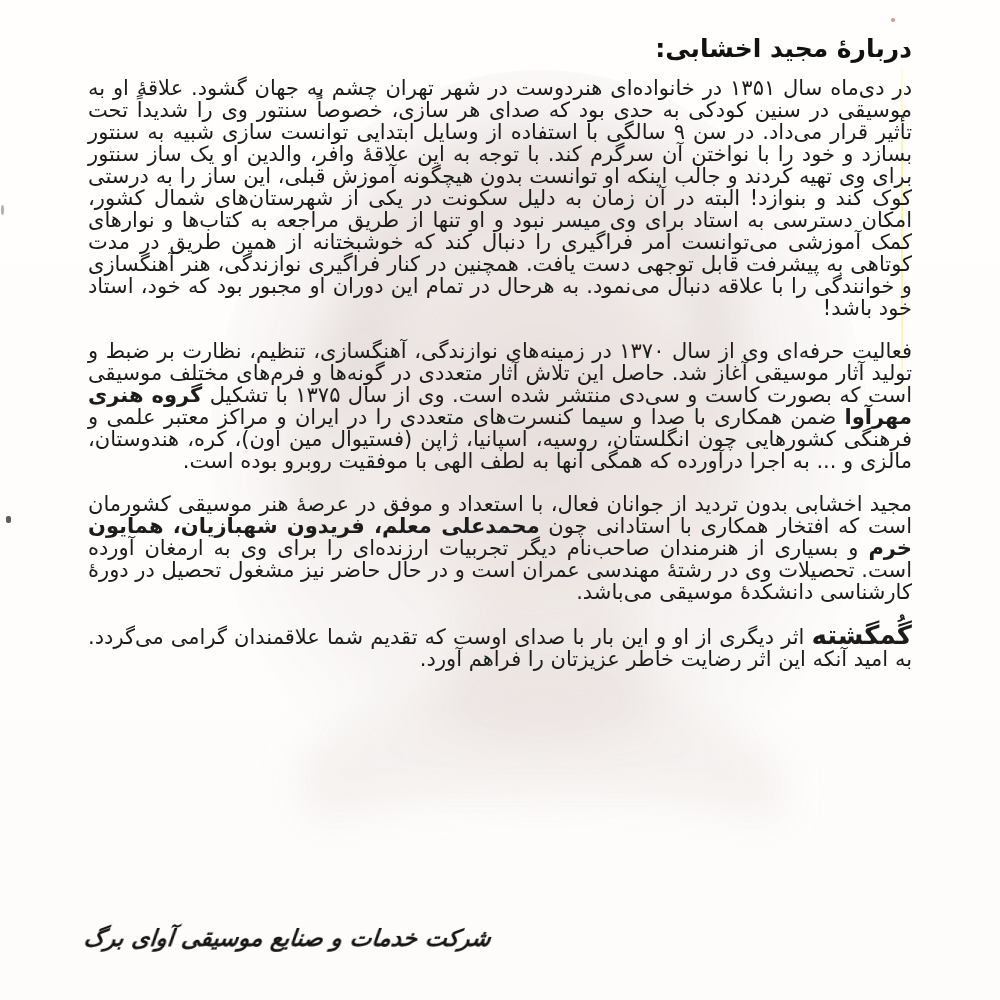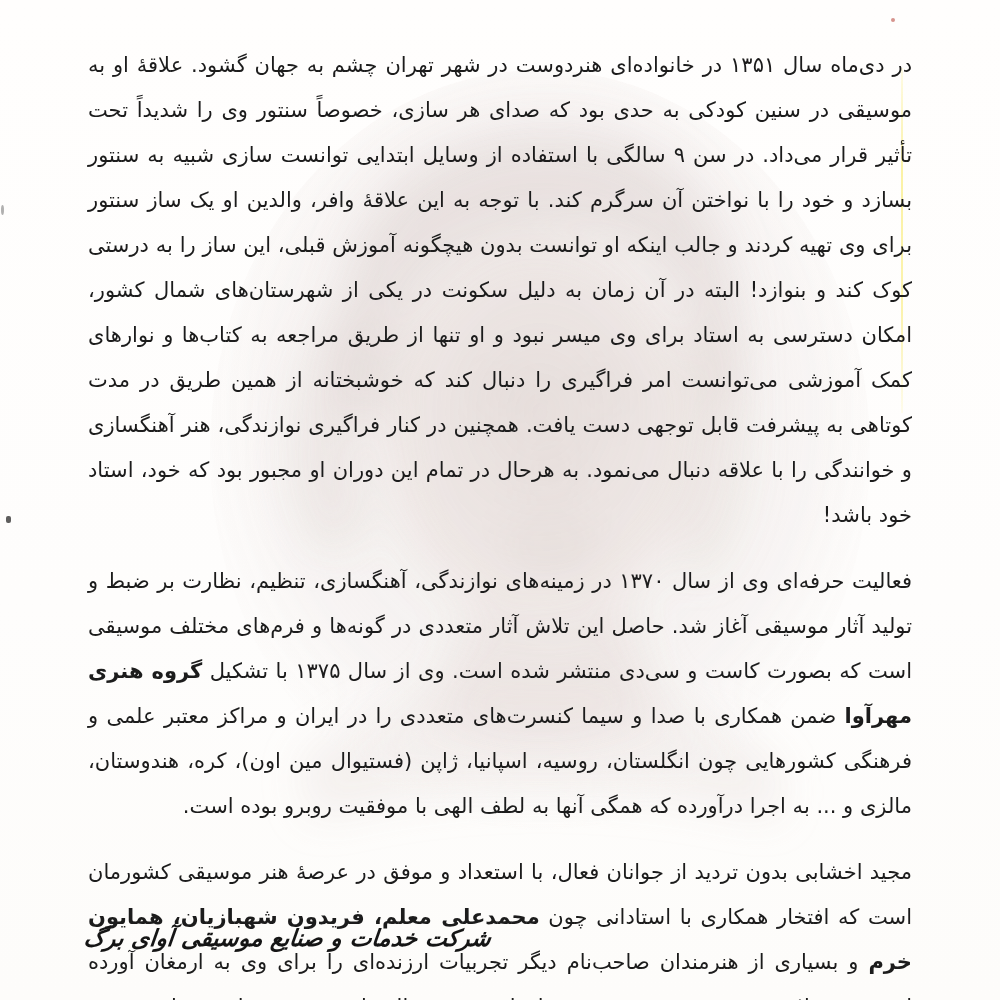--- a/index.html
+++ b/index.html
@@ -40,21 +40,21 @@
   h1.title{
     font-size:25px;
     font-weight:bold;
     margin:0 0 14px 0;
     letter-spacing:0;
     color:#111;
   }
   .body-text p{
     margin:9px 0 21px 0;
     font-size:21px;
-    line-height:45px;
+    line-height:22px;
     text-align:justify;
     text-justify:inter-word;
     color:#1c1c1c;
   }
   .body-text p:last-child{margin-bottom:0;}
   .seg-bold{font-weight:bold;}
   .seg-lead{font-weight:bold;font-size:26px;letter-spacing:0.5px;}
   .footer-sign{
     position:absolute;
     top:925px;left:84px;
@@ -100,20 +100,21 @@
     </g>
     <ellipse cx="540" cy="450" rx="330" ry="380" fill="url(#fade)"></ellipse>
   </svg>
 
   <div class="scan-line"></div>
   <div class="speck speck-a"></div>
   <div class="speck speck-b"></div>
   <div class="speck speck-c"></div>
 
   <div class="content">
+    <h1 class="title">دربارهٔ مجید اخشابی:</h1>
     <div class="body-text" id="body-text">
         <p><span>در دی‌ماه سال ۱۳۵۱ در خانواده‌ای هنردوست در شهر تهران چشم به جهان گشود. علاقهٔ او به موسیقی در سنین کودکی به حدی بود که صدای هر سازی، خصوصاً سنتور وی را شدیداً تحت تأثیر قرار می‌داد. در سن ۹ سالگی با استفاده از وسایل ابتدایی توانست سازی شبیه به سنتور بسازد و خود را با نواختن آن سرگرم کند. با توجه به این علاقهٔ وافر، والدین او یک ساز سنتور برای وی تهیه کردند و جالب اینکه او توانست بدون هیچگونه آموزش قبلی، این ساز را به درستی کوک کند و بنوازد! البته در آن زمان به دلیل سکونت در یکی از شهرستان‌های شمال کشور، امکان دسترسی به استاد برای وی میسر نبود و او تنها از طریق مراجعه به کتاب‌ها و نوارهای کمک آموزشی می‌توانست امر فراگیری را دنبال کند که خوشبختانه از همین طریق در مدت کوتاهی به پیشرفت قابل توجهی دست یافت. همچنین در کنار فراگیری نوازندگی، هنر آهنگسازی و خوانندگی را با علاقه دنبال می‌نمود. به هرحال در تمام این دوران او مجبور بود که خود، استاد خود باشد!</span></p>
         <p><span>فعالیت حرفه‌ای وی از سال ۱۳۷۰ در زمینه‌های نوازندگی، آهنگسازی، تنظیم، نظارت بر ضبط و تولید آثار موسیقی آغاز شد. حاصل این تلاش آثار متعددی در گونه‌ها و فرم‌های مختلف موسیقی است که بصورت کاست و سی‌دی منتشر شده است. وی از سال ۱۳۷۵ با تشکیل </span><span class="seg-bold">گروه هنری مهرآوا</span><span> ضمن همکاری با صدا و سیما کنسرت‌های متعددی را در ایران و مراکز معتبر علمی و فرهنگی کشورهایی چون انگلستان، روسیه، اسپانیا، ژاپن (فستیوال مین اون)، کره، هندوستان، مالزی و ... به اجرا درآورده که همگی آنها به لطف الهی با موفقیت روبرو بوده است.</span></p>
         <p><span>مجید اخشابی بدون تردید از جوانان فعال، با استعداد و موفق در عرصهٔ هنر موسیقی کشورمان است که افتخار همکاری با استادانی چون </span><span class="seg-bold">محمدعلی معلم، فریدون شهبازیان، همایون خرم</span><span> و بسیاری از هنرمندان صاحب‌نام دیگر تجربیات ارزنده‌ای را برای وی به ارمغان آورده است. تحصیلات وی در رشتهٔ مهندسی عمران است و در حال حاضر نیز مشغول تحصیل در دورهٔ کارشناسی دانشکدهٔ موسیقی می‌باشد.</span></p>
         <p><span class="seg-lead">گُمگشته</span><span> اثر دیگری از او و این بار با صدای اوست که تقدیم شما علاقمندان گرامی می‌گردد. به امید آنکه این اثر رضایت خاطر عزیزتان را فراهم آورد.</span></p>
       </div>
   </div>
 
   <div class="footer-sign">شرکت خدمات و صنایع موسیقی آوای برگ</div>
 </div>

